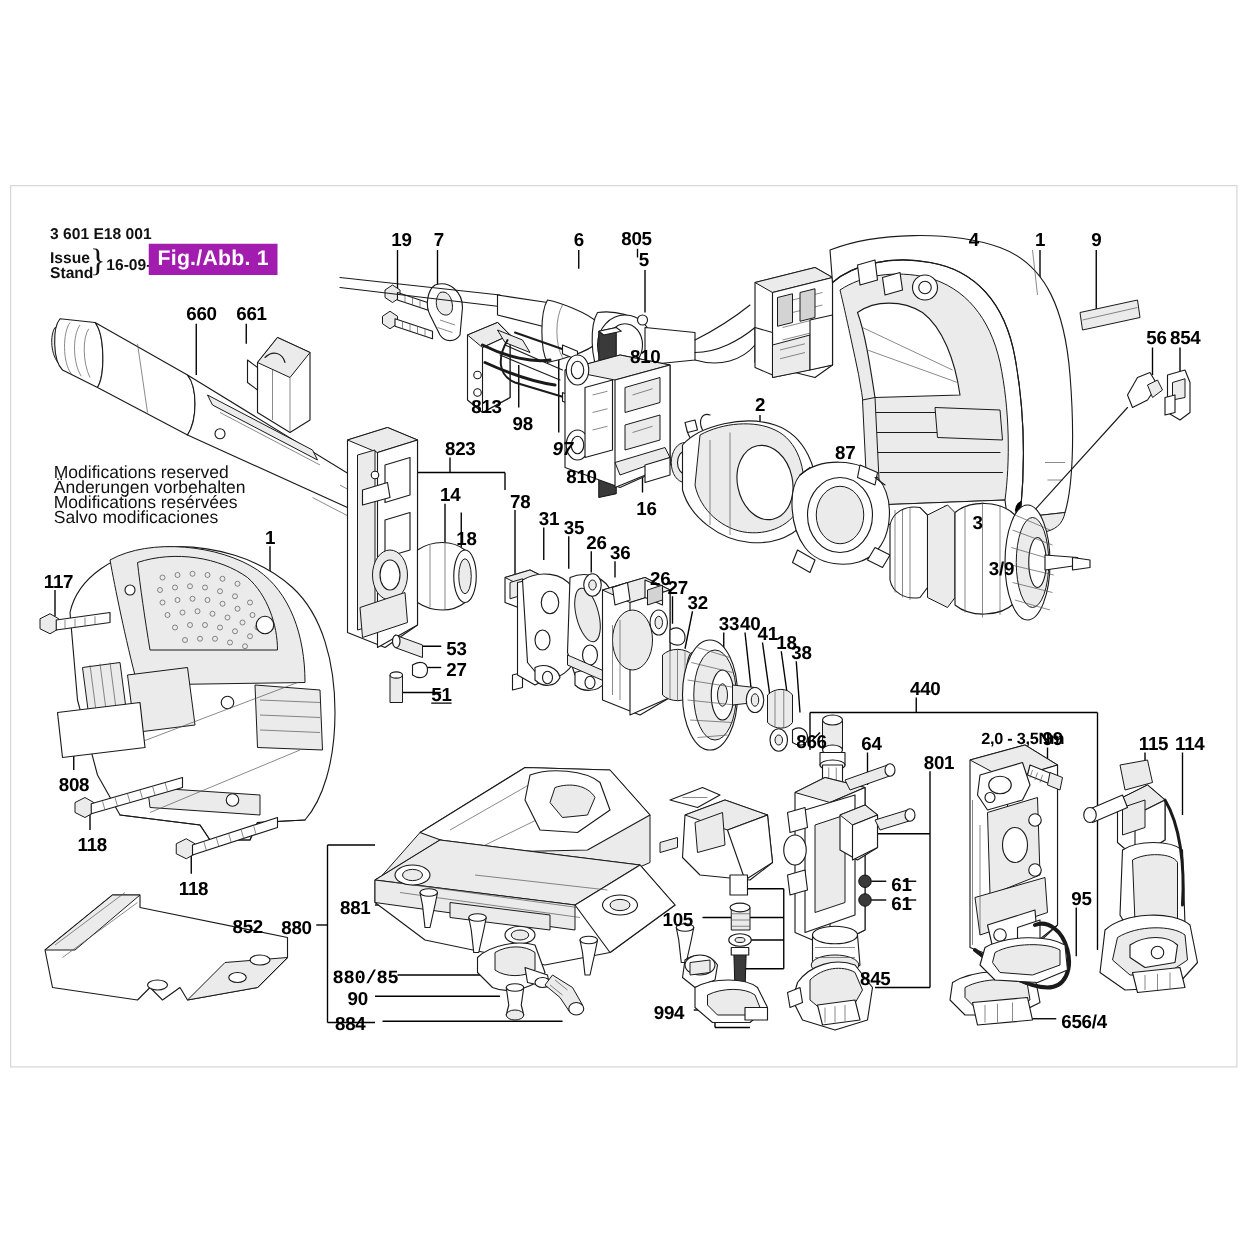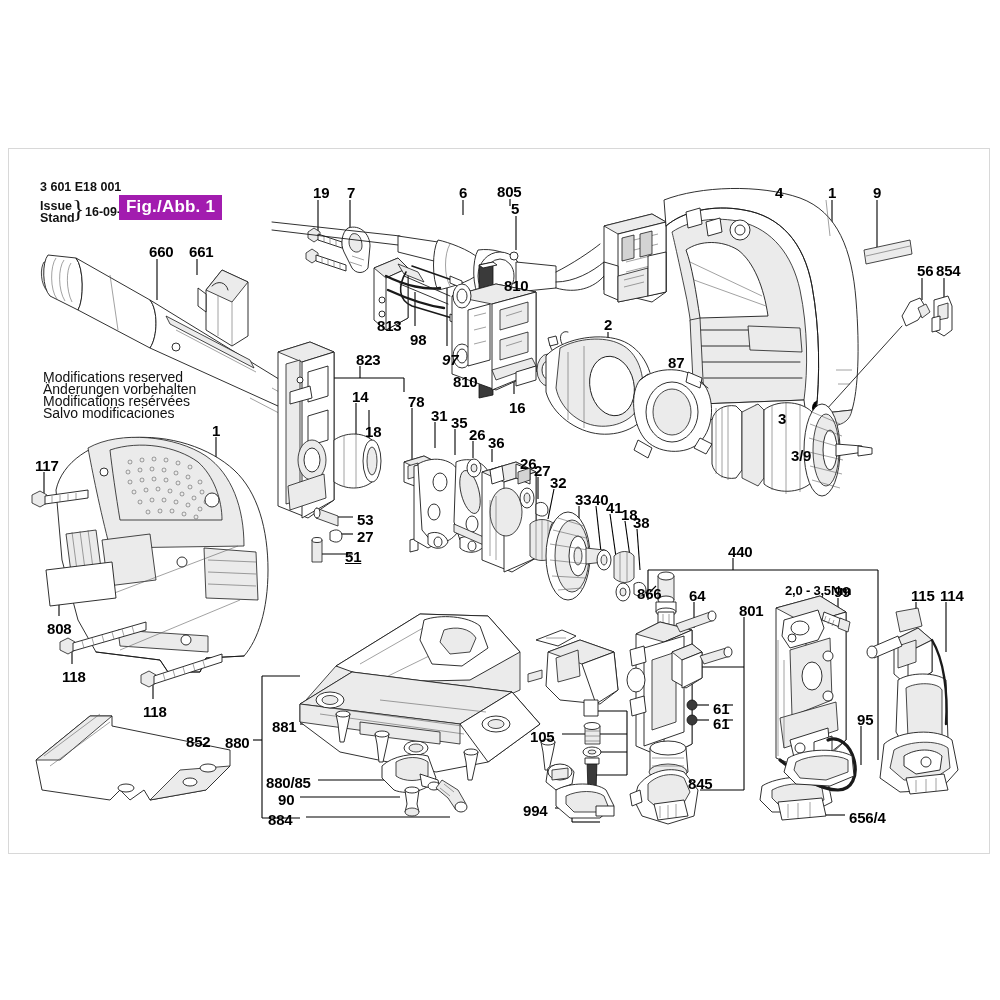--- a/index.html
+++ b/index.html
@@ -821,18 +821,18 @@
       <div class="lbl" style="left: 713px; top: 701px;">61</div>
       <div class="lbl" style="left: 713px; top: 716px;">61</div>
       <div class="lbl" style="left: 857px; top: 712px;">95</div>
       <div class="lbl" style="left: 688px; top: 776px;">845</div>
       <div class="lbl" style="left: 530px; top: 729px;">105</div>
       <div class="lbl" style="left: 523px; top: 803px;">994</div>
       <div class="lbl" style="left: 849px; top: 810px;">656/4</div>
       <div class="lbl" style="left: 186px; top: 734px;">852</div>
       <div class="lbl" style="left: 225px; top: 735px;">880</div>
       <div class="lbl" style="left: 272px; top: 719px;">881</div>
-      <div class="lbl" style="left: 266px; top: 775px;">880/85</div>
+      <div class="lbl" style="left: 266px; top: 775px; font-family: Liberation Mono, monospace;">880/85</div>
       <div class="lbl" style="left: 278px; top: 792px;">90</div>
       <div class="lbl" style="left: 268px; top: 812px;">884</div>
     </div>
 
 </div>
 
 </body></html>

